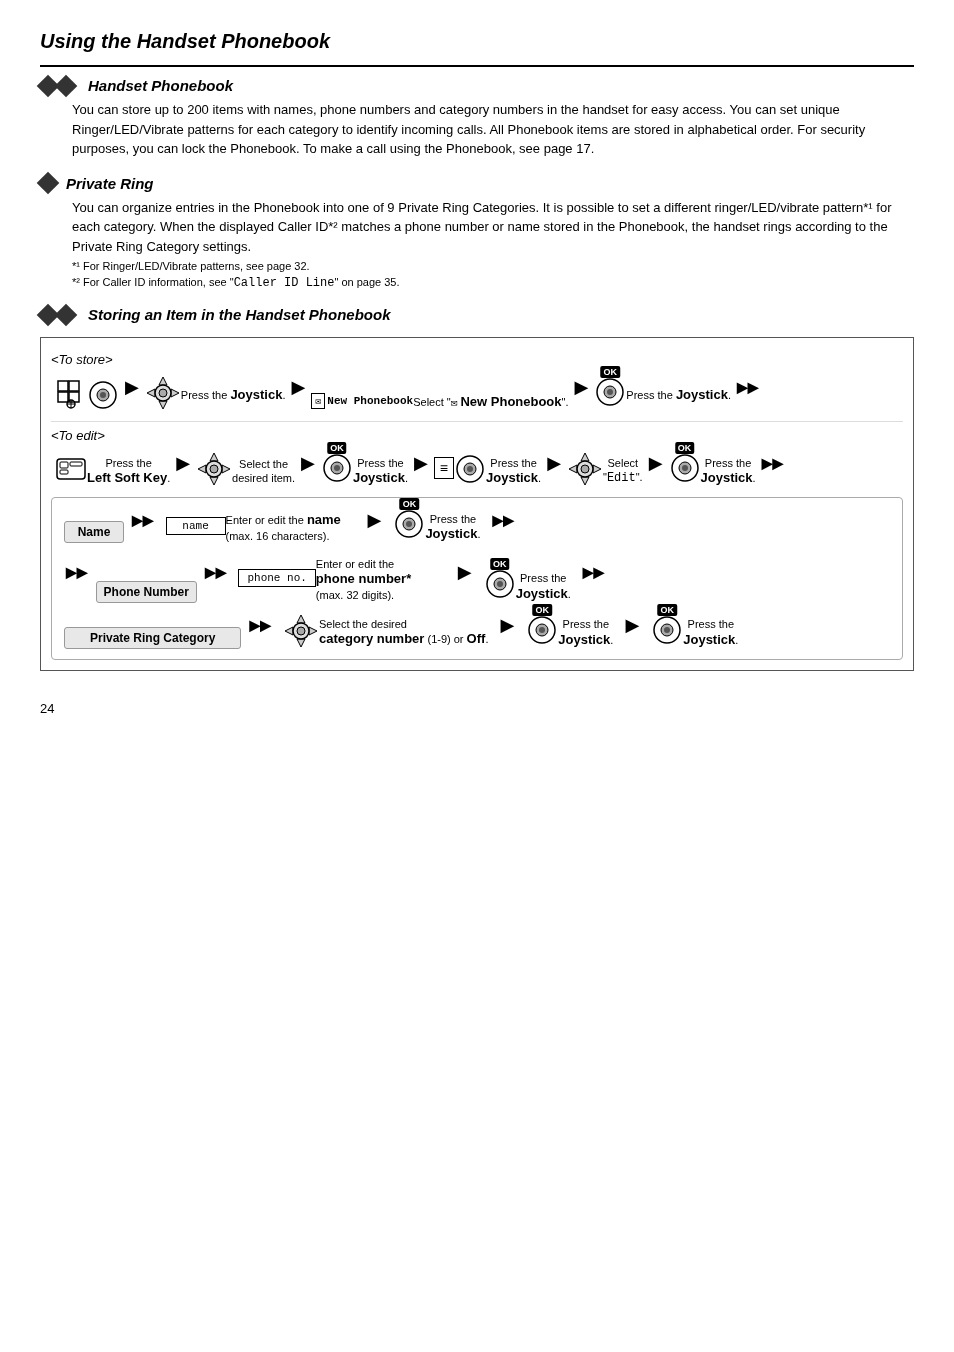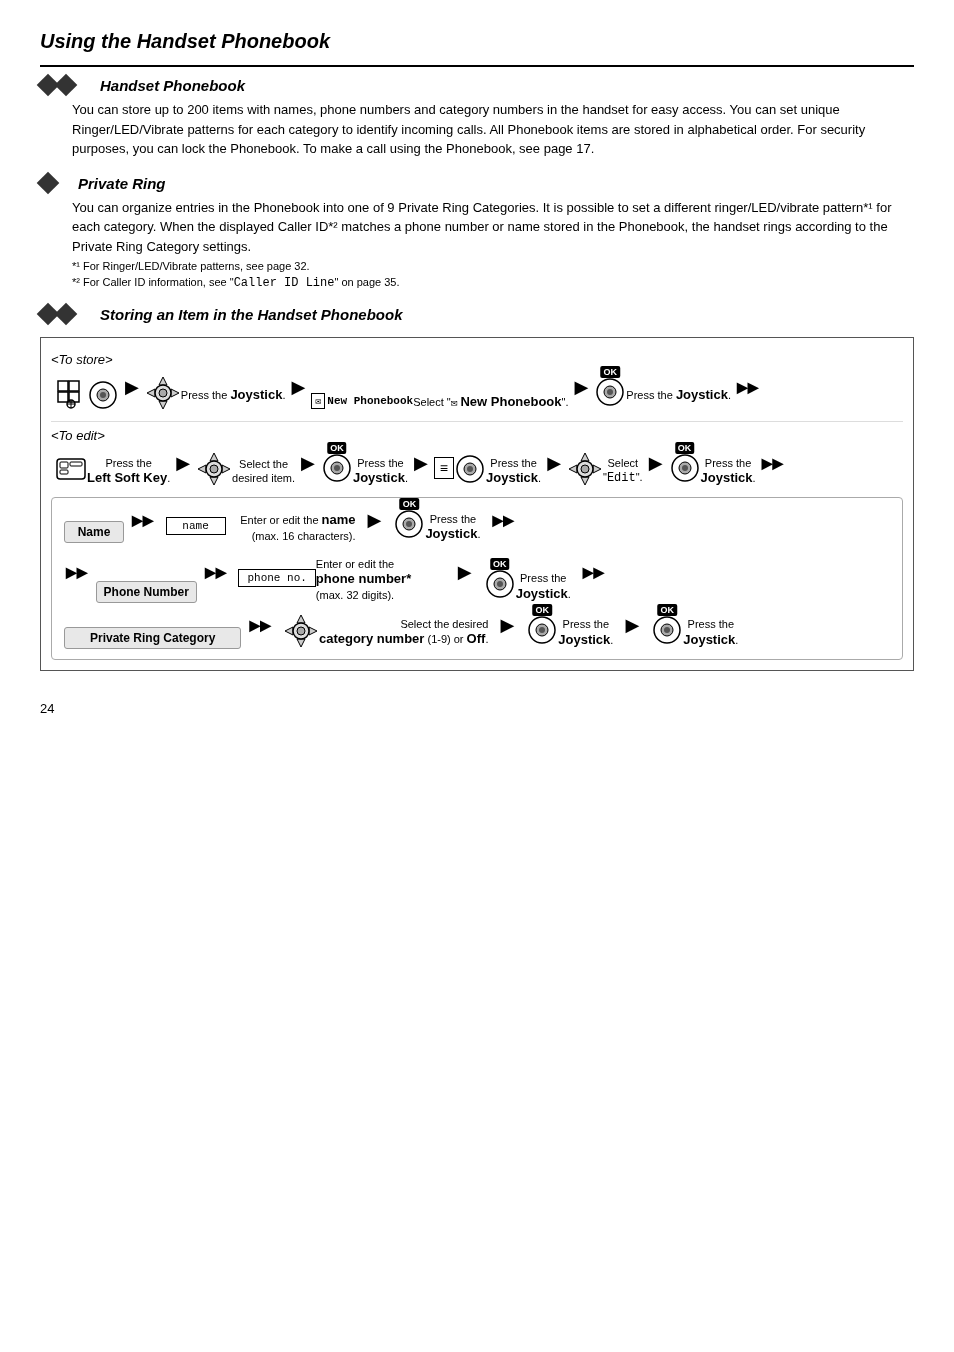--- a/index.html
+++ b/index.html
@@ -18,22 +18,22 @@
       font-weight: bold;
       border-bottom: 2px solid #000;
       padding-bottom: 12px;
       margin-bottom: 10px;
     }
     .section {
       margin-bottom: 16px;
     }
     .section-header {
       display: flex;
+      align-items: center;
       margin-bottom: 6px;
-      gap: 12px;
     }
     .diamond-icon {
       width: 16px;
       height: 16px;
       background: #333;
       transform: rotate(45deg);
       margin-right: 6px;
       flex-shrink: 0;
     }
     .diamond-pair {
@@ -316,21 +316,21 @@
       <div class="dbl-arrow">▶▶</div>
     </div>
 
     <div style="border:1px solid #aaa; border-radius:4px; padding:10px 12px; margin-top:4px;">
 
       <div style="display:flex; align-items:flex-end; gap:6px; margin-bottom:10px;">
         <div class="menu-box" style="min-width:60px;">Name</div>
         <div class="dbl-arrow">▶▶</div>
         <div class="diag-step">
           <div class="input-box">name</div>
-          <div class="label" style="margin-top:4px; text-align:right; min-width:130px;">Enter or edit the <b>name</b><br>(max. 16 characters).</div>
+          <div class="label" style="margin-top:4px; text-align:left; min-width:130px;">Enter or edit the <b>name</b><br>(max. 16 characters).</div>
         </div>
         <div class="arrow">▶</div>
         <div class="diag-step" style="position:relative;">
           <div style="position:relative; display:inline-block;">
             <span style="background:#000;color:#fff;font-size:9px;font-weight:bold;padding:1px 3px;border-radius:2px;position:absolute;top:-10px;left:50%;transform:translateX(-50%);white-space:nowrap;">OK</span>
             <svg width="32" height="32" viewBox="0 0 32 32">
               <circle cx="16" cy="16" r="13" fill="none" stroke="#000" stroke-width="1.5"></circle>
               <circle cx="16" cy="16" r="6" fill="#aaa" stroke="#000" stroke-width="1"></circle>
               <circle cx="16" cy="16" r="3" fill="#555"></circle>
             </svg>
@@ -371,21 +371,21 @@
         <div class="dbl-arrow">▶▶</div>
         <div class="diag-step">
           <svg width="36" height="36" viewBox="0 0 36 36">
             <polygon points="18,2 22,10 14,10" fill="#ccc" stroke="#000" stroke-width="1"></polygon>
             <polygon points="18,34 22,26 14,26" fill="#ccc" stroke="#000" stroke-width="1"></polygon>
             <polygon points="2,18 10,14 10,22" fill="#ccc" stroke="#000" stroke-width="1"></polygon>
             <polygon points="34,18 26,14 26,22" fill="#ccc" stroke="#000" stroke-width="1"></polygon>
             <circle cx="18" cy="18" r="8" fill="#ddd" stroke="#000" stroke-width="1.5"></circle>
             <circle cx="18" cy="18" r="4" fill="#aaa" stroke="#000" stroke-width="1"></circle>
           </svg>
-          <div class="label" style="text-align:right; min-width:130px; margin-top:4px;">Select the desired<br><b>category number</b> (1-9) or <b>Off</b>.</div>
+          <div class="label" style="text-align:left; min-width:130px; margin-top:4px;">Select the desired<br><b>category number</b> (1-9) or <b>Off</b>.</div>
         </div>
         <div class="arrow">▶</div>
         <div class="diag-step" style="position:relative;">
           <div style="position:relative; display:inline-block;">
             <span style="background:#000;color:#fff;font-size:9px;font-weight:bold;padding:1px 3px;border-radius:2px;position:absolute;top:-10px;left:50%;transform:translateX(-50%);white-space:nowrap;">OK</span>
             <svg width="32" height="32" viewBox="0 0 32 32">
               <circle cx="16" cy="16" r="13" fill="none" stroke="#000" stroke-width="1.5"></circle>
               <circle cx="16" cy="16" r="6" fill="#aaa" stroke="#000" stroke-width="1"></circle>
               <circle cx="16" cy="16" r="3" fill="#555"></circle>
             </svg>

